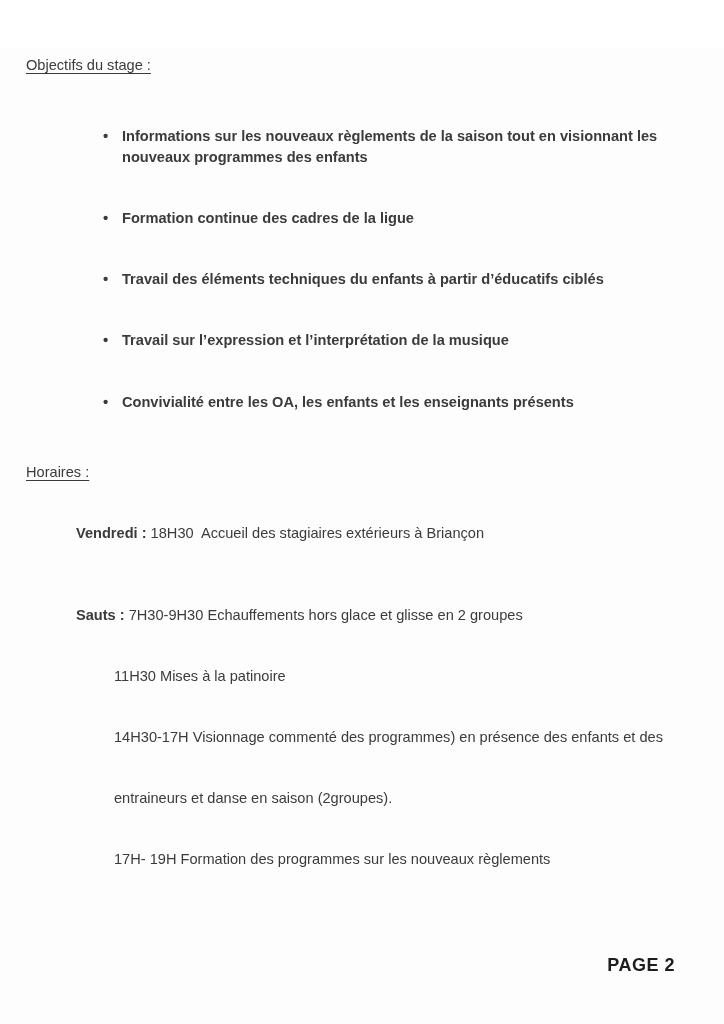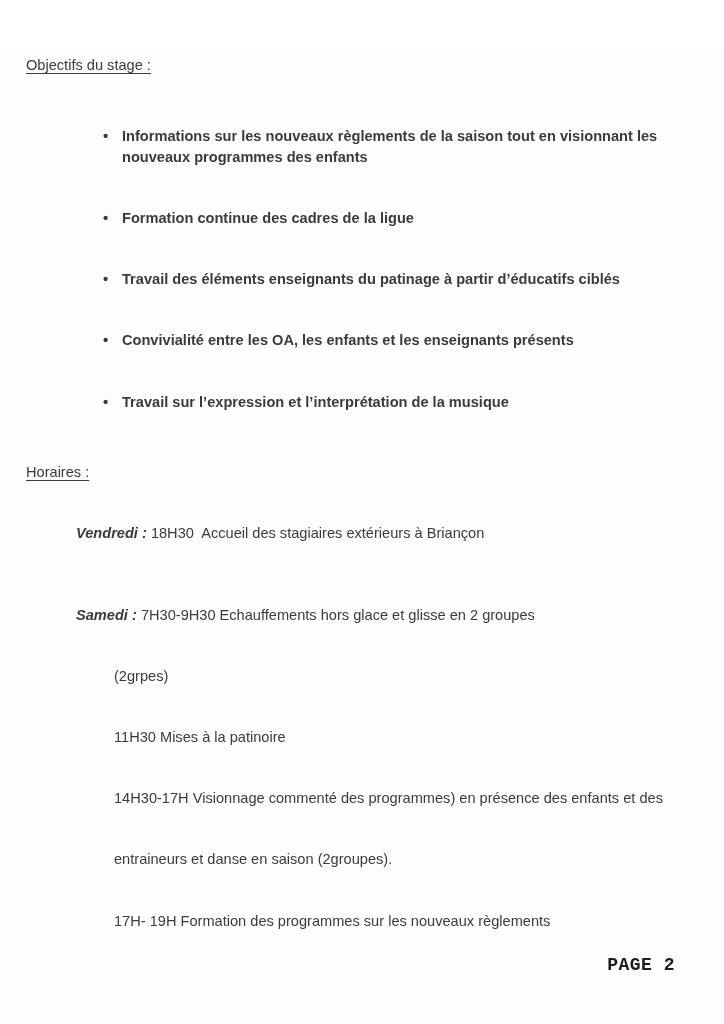--- a/index.html
+++ b/index.html
@@ -14,61 +14,60 @@
     box-sizing:border-box;
     padding:7px 12px 0 26px;
     overflow:hidden;
     margin-top:48px;
   }
   .page *{white-space:pre-wrap;}
   .h-underline{
     font-size:14.6px;font-weight:400;margin:0;
     text-decoration:underline;text-underline-offset:3px;
   }
-  .b{font-weight:700;font-style:italic;}
+  .b{font-weight:700;}
   ul.bullets{margin:10px 0 9px 0;padding:0 0 0 96px;list-style:none;font-weight:bold;}
   ul.bullets li{position:relative;margin:0;}
   ul.bullets li::before{
     content:"\2022";
     position:absolute;left:-19px;top:0;
     font-size:15px;
   }
   .sched{margin:0;}
   .sched-day{padding-left:50px;}
   .sched-sub{padding-left:88px;}
   .page-number{
     position:absolute;
     top:907px;right:49px;
-    font-family:Liberation Mono, monospace;
+    font-family:Liberation Sans, sans-serif;
     font-weight:700;font-size:18px;letter-spacing:0.5px;
     color:#1d1d1d;
   }
 </style>
 </head>
 <body>
 
 <div class="page">
 
   <h2 class="h-underline">Objectifs du stage :</h2>
 
   <ul class="bullets">
     <li>Informations sur les nouveaux règlements de la saison tout en visionnant les nouveaux programmes des enfants</li>
     <li>Formation continue des cadres de la ligue</li>
-    <li>Travail des éléments enseignants du patinage à partir d’éducatifs ciblés</li>
+    <li>Travail des éléments techniques du enfants à partir d’éducatifs ciblés</li>
+    <li>Travail sur l’expression et l’interprétation de la musique</li>
     <li>Convivialité entre les OA, les enfants et les enseignants présents</li>
-    <li>Travail sur l’expression et l’interprétation de la musique</li>
   </ul>
 
   <h2 class="h-underline">Horaires :</h2>
 
   <div class="sched">
     <div class="sched-day"><span class="b">Vendredi :</span><span> 18H30  Accueil des stagiaires extérieurs à Briançon</span></div>
 
-    <div class="sched-day"><span class="b">Samedi :</span><span> 7H30-9H30 Echauffements hors glace et glisse en 2 groupes</span></div>
-    <div class="sched-sub">(2grpes)</div>
+    <div class="sched-day"><span class="b">Sauts :</span><span> 7H30-9H30 Echauffements hors glace et glisse en 2 groupes</span></div>
     <div class="sched-sub">11H30 Mises à la patinoire</div>
     <div class="sched-sub">14H30-17H Visionnage commenté des programmes) en présence des enfants et des</div>
     <div class="sched-sub">entraineurs et danse en saison (2groupes).</div>
     <div class="sched-sub">17H- 19H Formation des programmes sur les nouveaux règlements</div>
     
     
 
     
     
     

